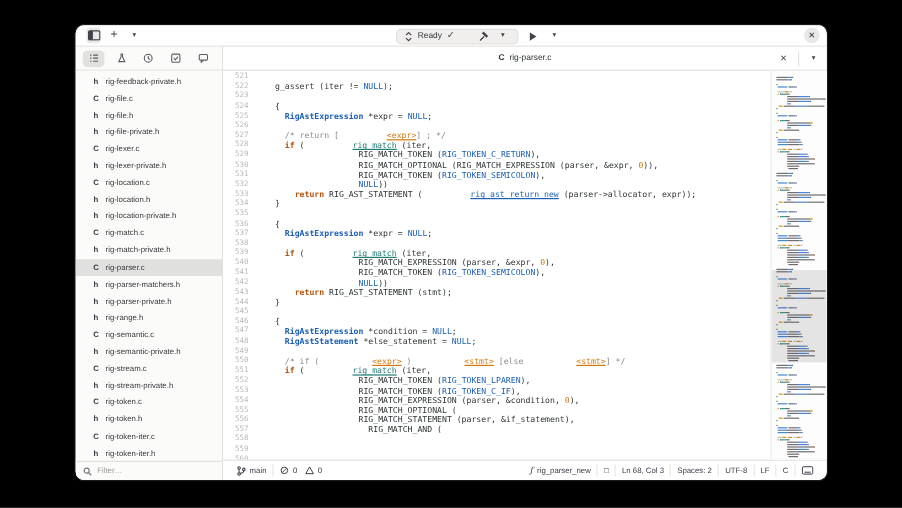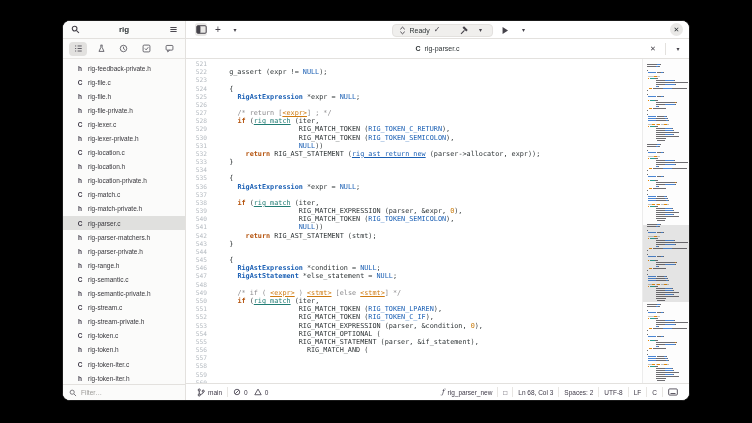--- a/index.html
+++ b/index.html
@@ -66,21 +66,21 @@
   .editor { flex:1; display:flex; min-height:0; background:#fff; }
   .gutter { flex:0 0 26px; text-align:right; padding-right:5px; padding-top:1px;
             font-family:"DejaVu Sans Mono", monospace; font-size:6.2px; line-height:8.175px;
             color:#b4bac0; }
   .code { flex:1; overflow:hidden; padding-left:9px; padding-top:1px;
           font-family:"DejaVu Sans Mono", monospace; font-size:6.8px; line-height:8.175px;
           color:#2e3436; }
   .code .ln { white-space:pre; height:8.175px; }
   .tok-k { font-weight:bold; }
   .tok-t { font-weight:bold; }
-  .tok-f, .tok-l, .tok-ct { text-decoration:underline; }
+  .tok-f, .tok-l, .tok-ct { text-decoration:underline;margin-left:40px; }
 
   .minimap { flex:0 0 47px; border-left:1px solid #ececec; position:relative;
              padding:3px 1px 0 3px; background:#fdfdfd; overflow:hidden; }
   .mm-line { height:1px; margin-bottom:1px; display:flex; }
   .mm-seg { height:1px; }
   .mm-view { position:absolute; left:0; right:0; top:166px; height:77px;
              background:rgba(60,60,60,0.13); }
 
   
   .statusbar { flex:0 0 16px; border-top:1px solid #e3e1de; display:flex; align-items:center;
@@ -90,34 +90,20 @@
   .sb-right { margin-left:auto; display:flex; align-items:center; }
   .fn-glyph { font-family:"DejaVu Serif", serif; font-style:italic; font-size:7px; color:#3d3846; }
   svg { display:block; }
 </style>
 </head>
 <body>
 
 <div class="window">
 
   <div class="titlebar">
-    <div class="tb-side">
-      <span class="ibtn">
-        <svg width="9" height="9" viewBox="0 0 10 10" fill="none" stroke="#45424a" stroke-width="1.2">
-            <circle cx="4" cy="4" r="2.6"></circle>
-            <path d="M6.2 6.2L8.8 8.8"></path>
-          </svg>
-      </span>
-      <span class="tb-title">rig</span>
-      <span class="ibtn">
-        <svg width="9" height="9" viewBox="0 0 10 10" fill="none" stroke="#45424a" stroke-width="1.1">
-            <path d="M1.5 2.8h7M1.5 5h7M1.5 7.2h7"></path>
-          </svg>
-      </span>
-    </div>
     <div class="tb-main">
       <div class="left-group">
         <span class="ibtn active">
           <svg width="11" height="9" viewBox="0 0 12 10">
               <rect x="0.8" y="0.8" width="10.4" height="8.4" rx="1.2" fill="none" stroke="#45424a" stroke-width="1.1"></rect>
               <rect x="0.8" y="0.8" width="4" height="8.4" rx="1.2" fill="#45424a"></rect>
             </svg>
         </span>
         <span class="ibtn">
           <span class="glyph" style="font-size:10px">+</span>
@@ -355,28 +341,29 @@
             <div>554</div>
             <div>555</div>
             <div>556</div>
             <div>557</div>
             <div>558</div>
             <div>559</div>
             <div>560</div>
           </div>
         <div class="code" id="code">
             <div class="ln">&nbsp;</div>
-            <div class="ln"><span class="tok-p" style="color: rgb(46, 52, 54);">  g_assert (expr != </span><span class="tok-c" style="color: rgb(26, 95, 180);">NULL</span><span class="tok-p" style="color: rgb(46, 52, 54);">);</span></div>
+            <div class="ln"><span class="tok-p" style="color: rgb(46, 52, 54);">  g_assert (iter != </span><span class="tok-c" style="color: rgb(26, 95, 180);">NULL</span><span class="tok-p" style="color: rgb(46, 52, 54);">);</span></div>
             <div class="ln">&nbsp;</div>
             <div class="ln"><span class="tok-p" style="color: rgb(46, 52, 54);">  {</span></div>
             <div class="ln"><span class="tok-p" style="color: rgb(46, 52, 54);">    </span><span class="tok-t" style="color: rgb(26, 95, 180);">RigAstExpression</span><span class="tok-p" style="color: rgb(46, 52, 54);"> *expr = </span><span class="tok-c" style="color: rgb(26, 95, 180);">NULL</span><span class="tok-p" style="color: rgb(46, 52, 54);">;</span></div>
             <div class="ln">&nbsp;</div>
             <div class="ln"><span class="tok-p" style="color: rgb(46, 52, 54);">    </span><span class="tok-cm" style="color: rgb(139, 138, 141);">/* return [</span><span class="tok-ct" style="color: rgb(207, 122, 16);">&lt;expr&gt;</span><span class="tok-cm" style="color: rgb(139, 138, 141);">] ; */</span></div>
             <div class="ln"><span class="tok-p" style="color: rgb(46, 52, 54);">    </span><span class="tok-k" style="color: rgb(181, 84, 14);">if</span><span class="tok-p" style="color: rgb(46, 52, 54);"> (</span><span class="tok-f" style="color: rgb(33, 124, 116);">rig_match</span><span class="tok-p" style="color: rgb(46, 52, 54);"> (iter,</span></div>
             <div class="ln"><span class="tok-p" style="color: rgb(46, 52, 54);">                   RIG_MATCH_TOKEN (</span><span class="tok-c" style="color: rgb(26, 95, 180);">RIG_TOKEN_C_RETURN</span><span class="tok-p" style="color: rgb(46, 52, 54);">),</span></div>
+            <div class="ln"><span class="tok-p" style="color: rgb(46, 52, 54);">                   RIG_MATCH_OPTIONAL (RIG_MATCH_EXPRESSION (parser, &amp;expr, </span><span class="tok-n" style="color: rgb(199, 117, 0);">0</span><span class="tok-p" style="color: rgb(46, 52, 54);">)),</span></div>
             <div class="ln"><span class="tok-p" style="color: rgb(46, 52, 54);">                   RIG_MATCH_TOKEN (</span><span class="tok-c" style="color: rgb(26, 95, 180);">RIG_TOKEN_SEMICOLON</span><span class="tok-p" style="color: rgb(46, 52, 54);">),</span></div>
             <div class="ln"><span class="tok-p" style="color: rgb(46, 52, 54);">                   </span><span class="tok-c" style="color: rgb(26, 95, 180);">NULL</span><span class="tok-p" style="color: rgb(46, 52, 54);">))</span></div>
             <div class="ln"><span class="tok-p" style="color: rgb(46, 52, 54);">      </span><span class="tok-k" style="color: rgb(181, 84, 14);">return</span><span class="tok-p" style="color: rgb(46, 52, 54);"> RIG_AST_STATEMENT (</span><span class="tok-l" style="color: rgb(26, 95, 180);">rig_ast_return_new</span><span class="tok-p" style="color: rgb(46, 52, 54);"> (parser-&gt;allocator, expr));</span></div>
             <div class="ln"><span class="tok-p" style="color: rgb(46, 52, 54);">  }</span></div>
             <div class="ln">&nbsp;</div>
             <div class="ln"><span class="tok-p" style="color: rgb(46, 52, 54);">  {</span></div>
             <div class="ln"><span class="tok-p" style="color: rgb(46, 52, 54);">    </span><span class="tok-t" style="color: rgb(26, 95, 180);">RigAstExpression</span><span class="tok-p" style="color: rgb(46, 52, 54);"> *expr = </span><span class="tok-c" style="color: rgb(26, 95, 180);">NULL</span><span class="tok-p" style="color: rgb(46, 52, 54);">;</span></div>
             <div class="ln">&nbsp;</div>
             <div class="ln"><span class="tok-p" style="color: rgb(46, 52, 54);">    </span><span class="tok-k" style="color: rgb(181, 84, 14);">if</span><span class="tok-p" style="color: rgb(46, 52, 54);"> (</span><span class="tok-f" style="color: rgb(33, 124, 116);">rig_match</span><span class="tok-p" style="color: rgb(46, 52, 54);"> (iter,</span></div>
             <div class="ln"><span class="tok-p" style="color: rgb(46, 52, 54);">                   RIG_MATCH_EXPRESSION (parser, &amp;expr, </span><span class="tok-n" style="color: rgb(199, 117, 0);">0</span><span class="tok-p" style="color: rgb(46, 52, 54);">),</span></div>

